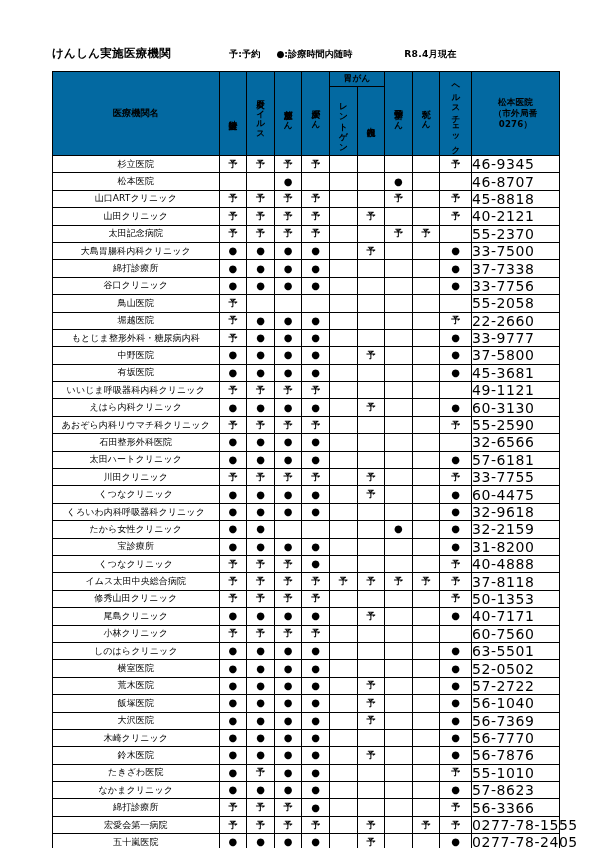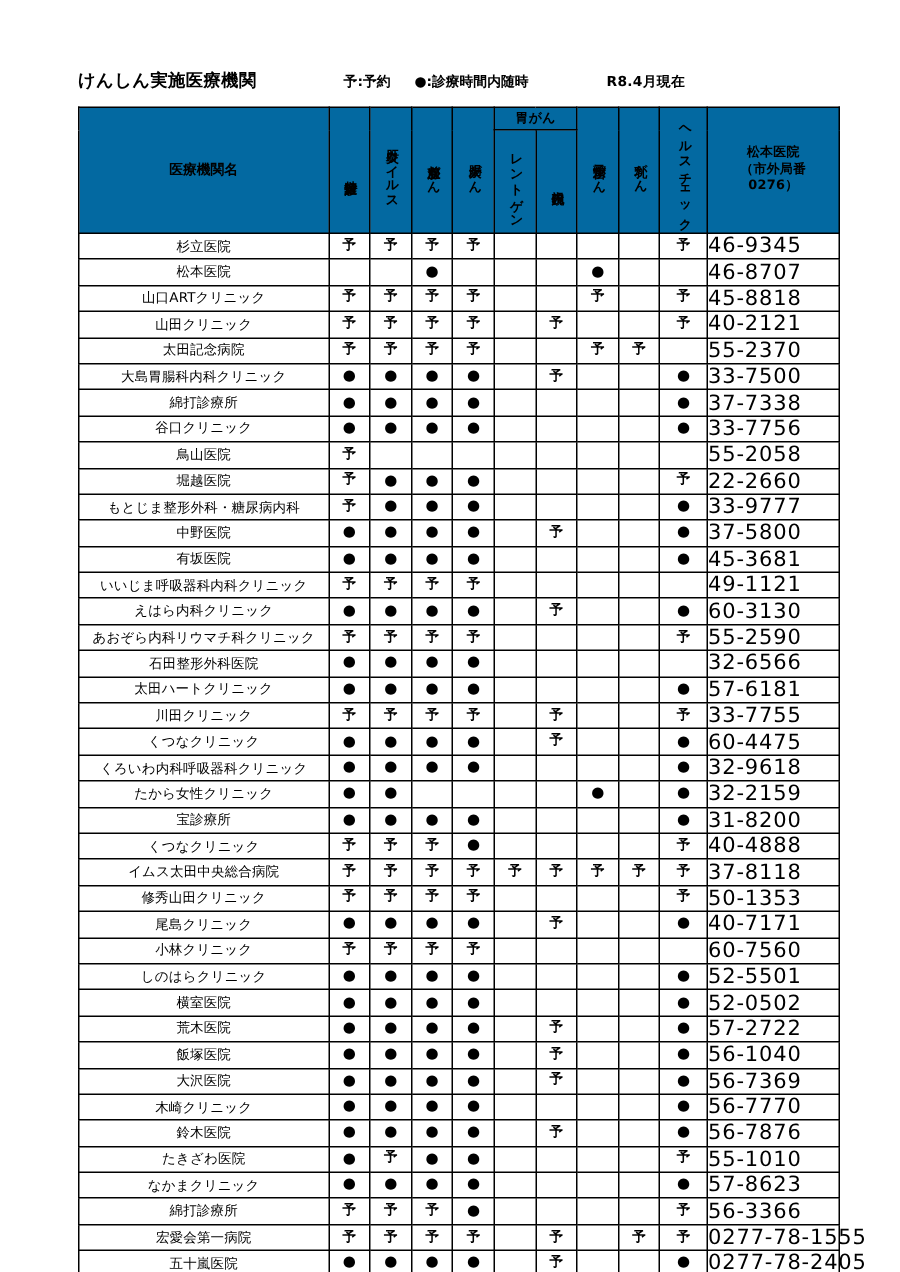--- a/index.html
+++ b/index.html
@@ -540,21 +540,21 @@
           <td class="c-name">しのはらクリニック</td>
           <td class="c-mark dot">●</td>
           <td class="c-mark dot">●</td>
           <td class="c-mark dot">●</td>
           <td class="c-mark dot">●</td>
           <td class="c-mark"></td>
           <td class="c-mark"></td>
           <td class="c-mark"></td>
           <td class="c-mark"></td>
           <td class="c-mark dot">●</td>
-          <td class="c-tel">52-5501</td>
+          <td class="c-tel">63-5501</td>
         </tr>
         <tr>
           <td class="c-name">横室医院</td>
           <td class="c-mark dot">●</td>
           <td class="c-mark dot">●</td>
           <td class="c-mark dot">●</td>
           <td class="c-mark dot">●</td>
           <td class="c-mark"></td>
           <td class="c-mark"></td>
           <td class="c-mark"></td>

